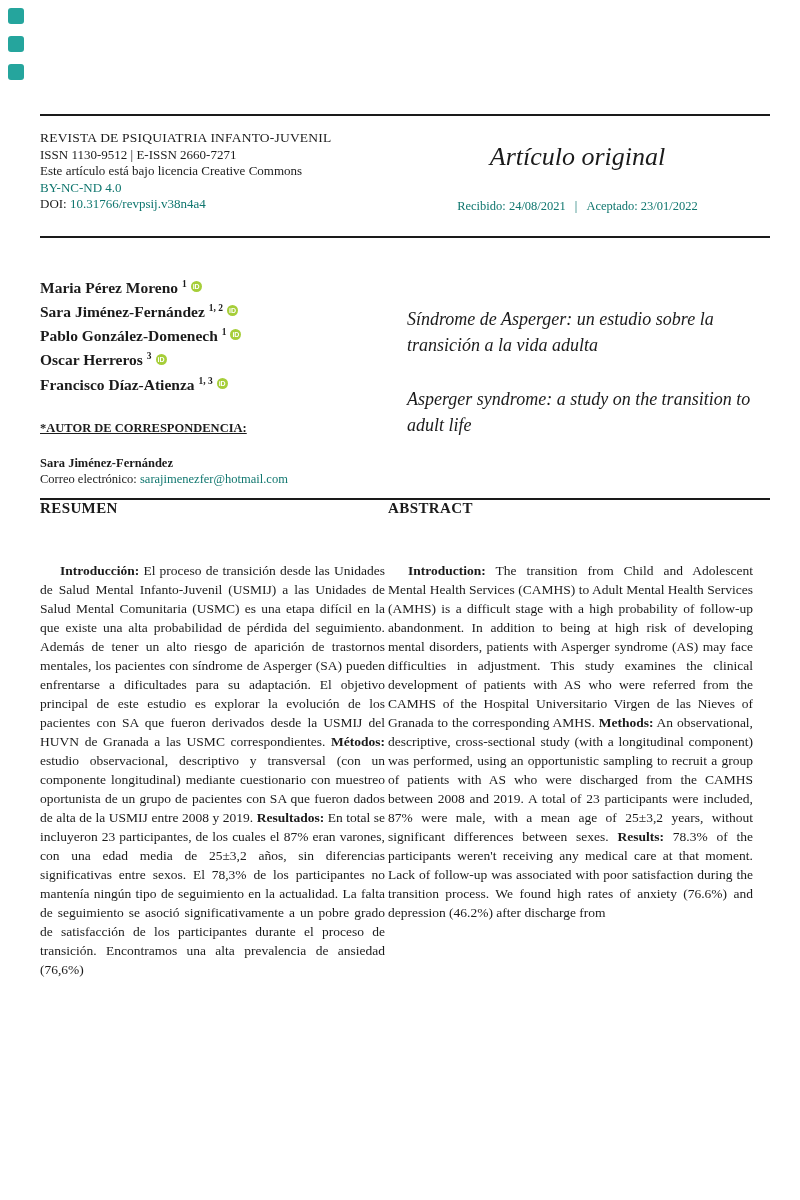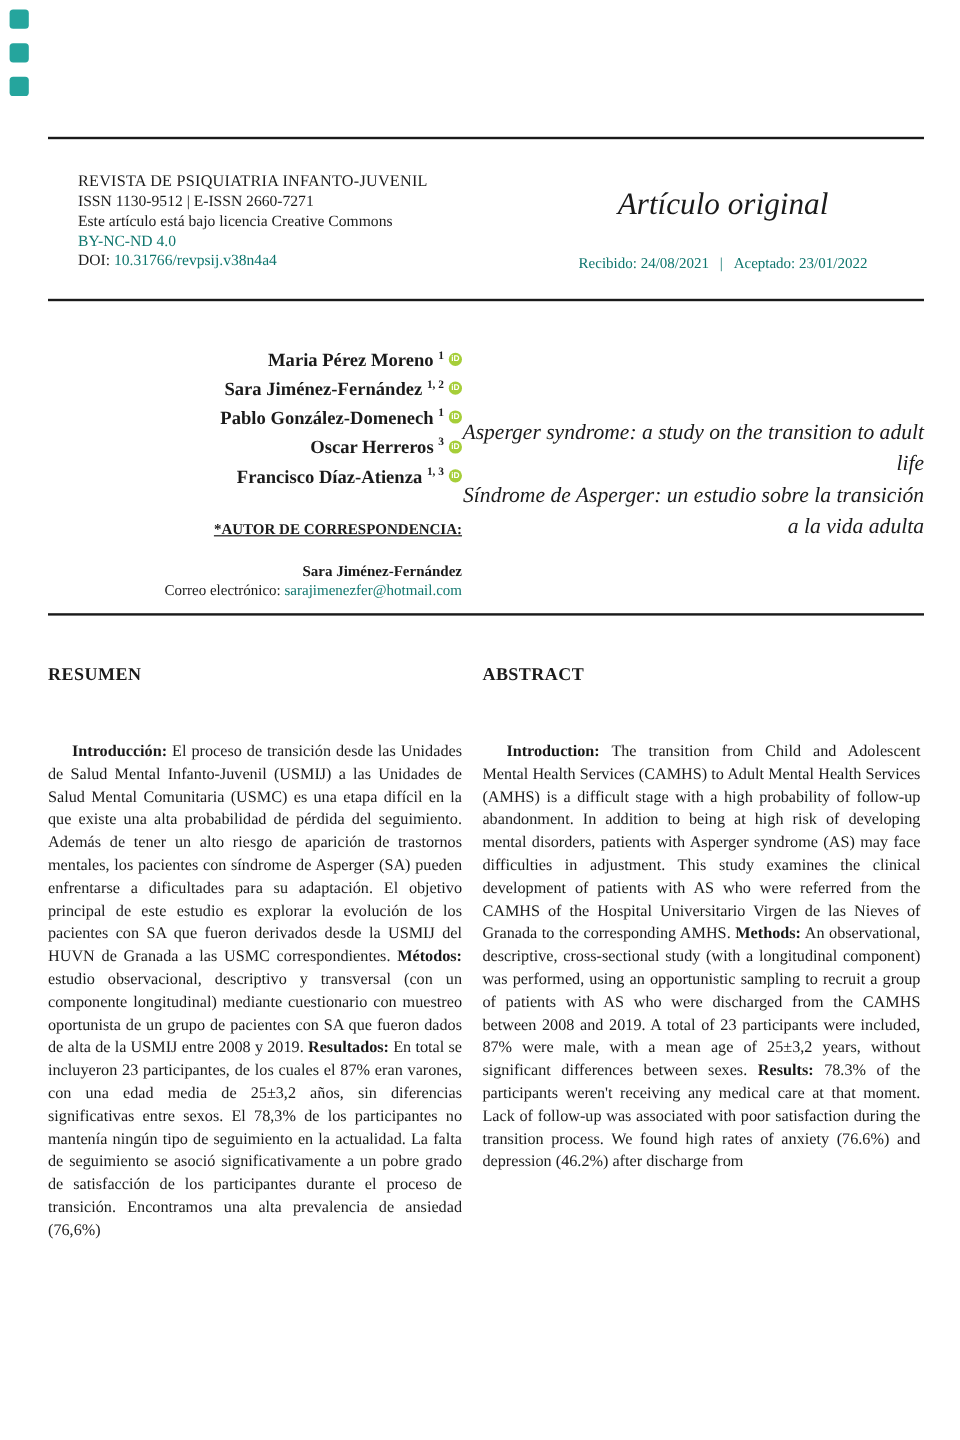--- a/index.html
+++ b/index.html
@@ -7,46 +7,46 @@
     width:800px;height:1200px;background:#ffffff;color:#1b1b1b;
     font-family:"Liberation Serif","DejaVu Serif",serif;
     position:relative;overflow:hidden;
   }
   .brand-squares{position:absolute;left:8px;top:8px;display:flex;flex-direction:column;gap:12px;}
   .brand-square{width:16px;height:16px;border-radius:3px;background:#25A59D;}
   .content{padding-left:40px;padding-right:30px;}
   .rule{border:none;border-top:2px solid #1a1a1a;margin:0;}
   .rule-1{margin-top:114px;}
   
-  .header{display:flex;justify-content:flex-end;padding-top:27px;min-height:104px;padding-bottom:2px;}
+  .header{display:flex;justify-content:flex-start;padding-top:14px;min-height:104px;padding-bottom:2px;}
   .journal-info{font-size:13px;line-height:16.5px;width:370px;}
   .journal-name{font-size:13.5px;letter-spacing:0.2px;}
   .header-right{width:335px;text-align:center;padding-top:12px;}
   .article-type{font-size:26px;font-weight:normal;font-style:italic;}
   .dates{font-size:12.5px;margin-top:27px;color:#0f766e;}
   .dates .sep{padding:0 9px;}
   a.link{color:#0f766e;text-decoration:none;cursor:pointer;}
   
-  .mid-grid{display:grid;grid-template-columns:345px 1fr;padding-top:36px;text-align:right;}
+  .mid-grid{display:grid;grid-template-columns:345px 1fr;column-gap:22px;padding-top:36px;}
   .author{font-size:15.5px;font-weight:bold;line-height:21px;white-space:nowrap;}
   .author sup{font-size:9.5px;font-weight:bold;}
   .orcid{display:inline-block;width:11px;height:11px;border-radius:50%;background:#A6CE39;color:#fff;
     font-size:7px;line-height:11px;text-align:center;font-family:"Liberation Sans",sans-serif;
     font-weight:bold;vertical-align:4px;margin-left:4px;}
   .orcid::before{content:"iD";}
   .affiliations{margin-top:14px;font-size:11.5px;line-height:16px;text-align:justify;}
   .correspondence{margin-top:25px;font-size:12.5px;line-height:16px;}
   .corr-heading{font-weight:bold;text-decoration:underline;}
   .corr-name{font-weight:bold;margin-top:19px;}
   .titles{padding-top:32px;}
   .title{font-style:italic;font-size:18px;line-height:26px;}
   .title-en{margin-top:28px;}
   
   .rule-3{margin-top:11px;}
-  .abstract-grid{display:grid;grid-template-columns:345px 365px;column-gap:17px;padding-top:42px;}
+  .abstract-grid{display:grid;grid-template-columns:345px 365px;column-gap:3px;}
   .section-heading{font-size:15px;font-weight:bold;letter-spacing:0.4px;}
   .abstract-text{margin-top:44px;font-size:13.5px;line-height:19px;text-align:justify;text-indent:20px;}
   .seg-bold{font-weight:bold;}
 </style>
 </head>
 <body>
 
 <div class="brand-squares">
   <div class="brand-square"></div>
   <div class="brand-square"></div>
@@ -104,22 +104,22 @@
           <div></div>
           <div></div>
         </div>
       <div class="correspondence">
         <div class="corr-heading">*AUTOR DE CORRESPONDENCIA:</div>
         <div class="corr-name">Sara Jiménez-Fernández</div>
         <div><span>Correo electrónico: </span><a class="link">sarajimenezfer@hotmail.com</a></div>
       </div>
     </div>
     <div class="titles">
+      <div class="title title-es">Síndrome de Asperger: un estudio sobre la transición a la vida adulta</div>
       <div class="title title-en">Asperger syndrome: a study on the transition to adult life</div>
-      <div class="title title-es">Síndrome de Asperger: un estudio sobre la transición a la vida adulta</div>
     </div>
   </div>
 
   <hr class="rule rule-3">
 
   <div class="abstract-grid">
     <div>
       <div class="section-heading">RESUMEN</div>
       <div class="abstract-text"><span class="seg-bold">Introducción:</span><span> El proceso de transición desde las Unidades de Salud Mental Infanto-Juvenil (USMIJ) a las Unidades de Salud Mental Comunitaria (USMC) es una etapa difícil en la que existe una alta probabilidad de pérdida del seguimiento. Además de tener un alto riesgo de aparición de trastornos mentales, los pacientes con síndrome de Asperger (SA) pueden enfrentarse a dificultades para su adaptación. El objetivo principal de este estudio es explorar la evolución de los pacientes con SA que fueron derivados desde la USMIJ del HUVN de Granada a las USMC correspondientes. </span><span class="seg-bold">Métodos:</span><span> estudio observacional, descriptivo y transversal (con un componente longitudinal) mediante cuestionario con muestreo oportunista de un grupo de pacientes con SA que fueron dados de alta de la USMIJ entre 2008 y 2019. </span><span class="seg-bold">Resultados:</span><span> En total se incluyeron 23 participantes, de los cuales el 87% eran varones, con una edad media de 25±3,2 años, sin diferencias significativas entre sexos. El 78,3% de los participantes no mantenía ningún tipo de seguimiento en la actualidad. La falta de seguimiento se asoció significativamente a un pobre grado de satisfacción de los participantes durante el proceso de transición. Encontramos una alta prevalencia de ansiedad (76,6%)</span></div>
     </div>

